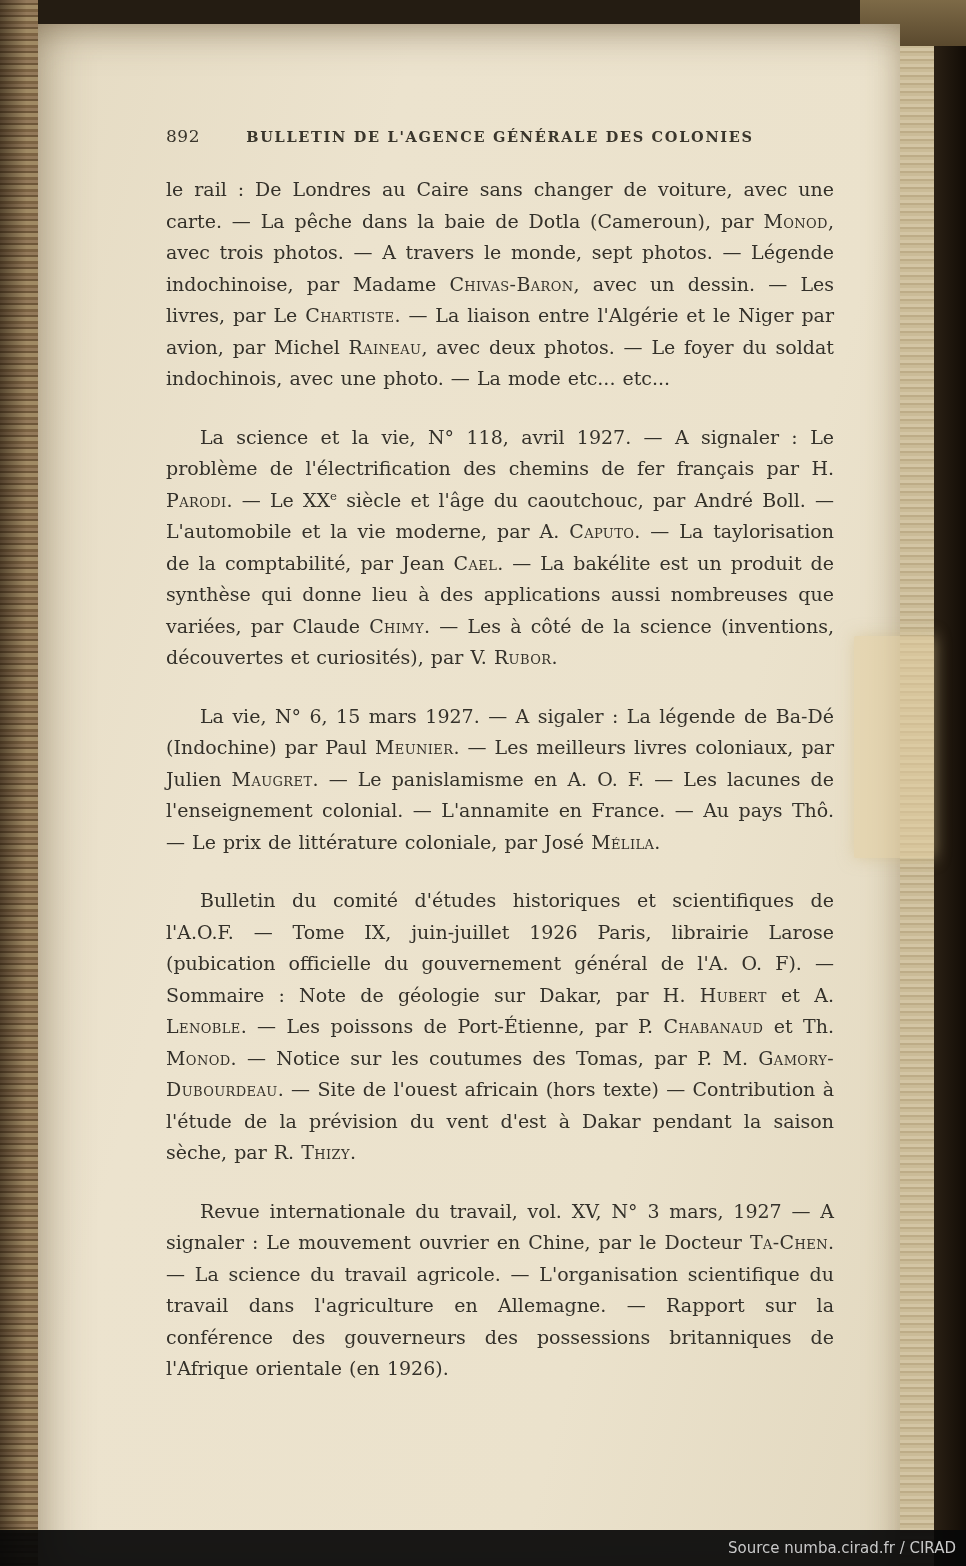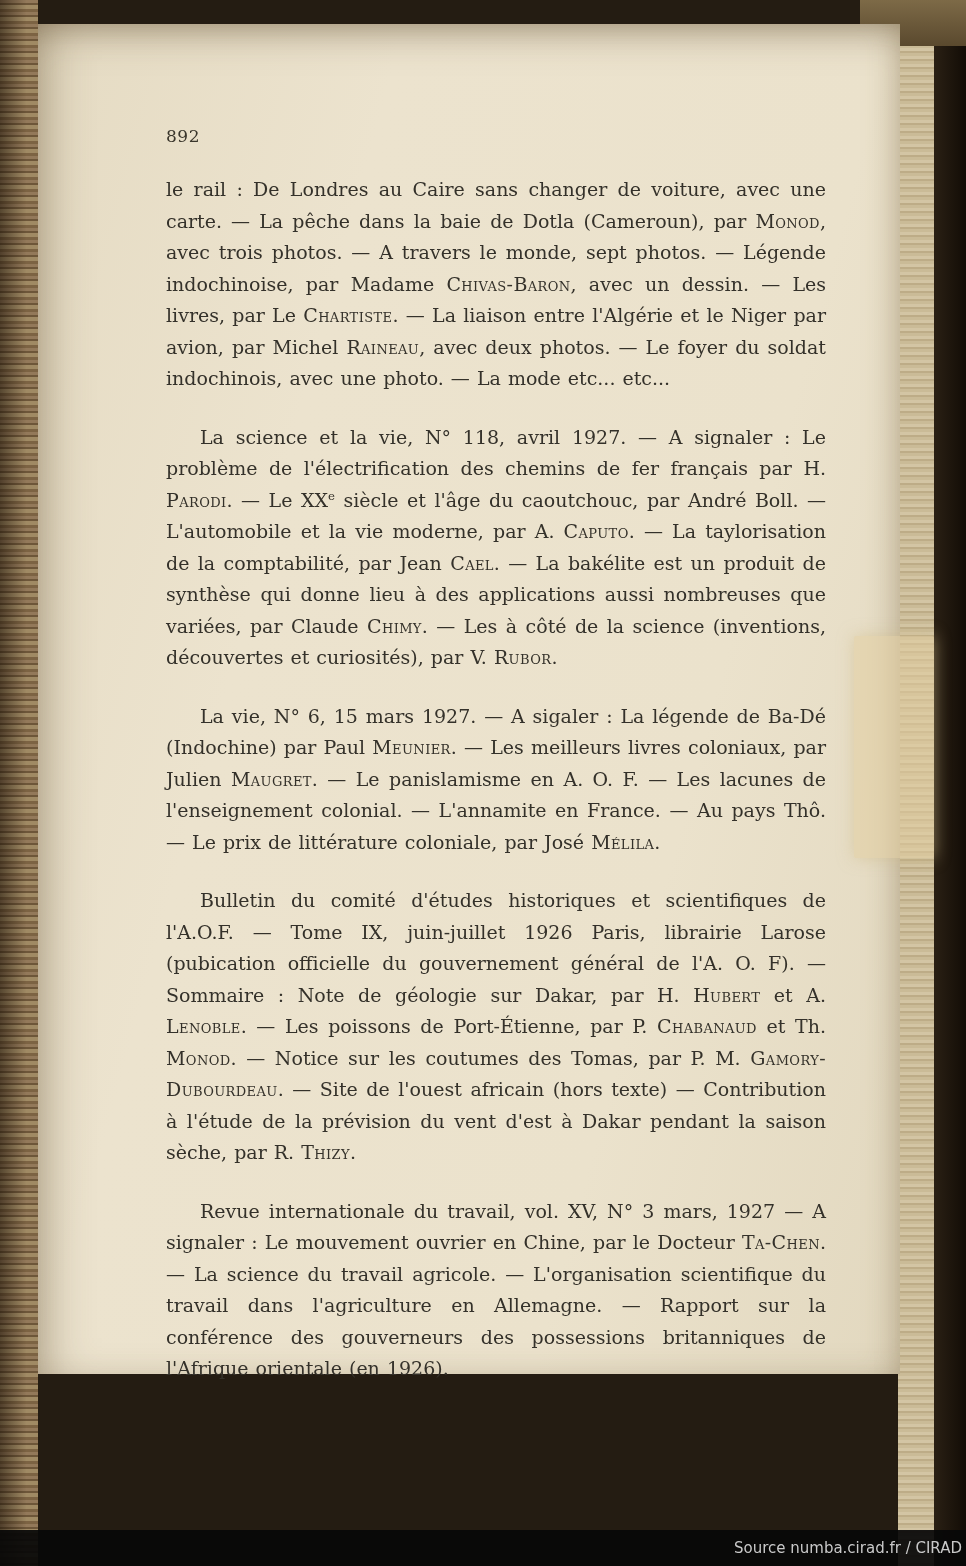--- a/index.html
+++ b/index.html
@@ -15,67 +15,68 @@
   .page-edges{position:absolute;left:898px;top:0;width:38px;height:100%;
     background:repeating-linear-gradient(to bottom,#d3c5a4 0 3px,#bdac87 3px 5px,#cabb97 5px 8px);}
   
   .right-dark{position:absolute;right:0;top:0;width:32px;height:100%;
     background:linear-gradient(to right,#2a2014,#120c06);}
   
   .board{position:absolute;right:0;top:0;width:106px;height:46px;
     background:linear-gradient(to bottom,#7d6a47,#5a492e);border-radius:0 0 0 8px;}
 
   
-  .page{position:absolute;left:38px;top:24px;width:862px;height:1350px;
+  .page{position:absolute;left:38px;top:24px;width:862px;height:1542px;
     background:linear-gradient(105deg,#e5dbc3,#ece3ce 30%,#ebe2cc 70%,#e2d8bf);
     box-shadow:inset 28px 0 50px -24px rgba(95,75,45,.45),
                inset -20px 0 34px -18px rgba(120,100,60,.38),
                inset 0 26px 44px -26px rgba(90,70,40,.55);}
 
   
   .tape{position:absolute;left:854px;top:636px;width:80px;height:222px;
     background:rgba(226,206,160,.55);box-shadow:0 0 16px rgba(205,185,135,.55);border-radius:2px;}
 
   
   .head{position:absolute;left:128px;top:102px;width:668px;height:24px;color:#3a362c;}
   .pagenum{position:absolute;left:0;top:0;font-size:17px;letter-spacing:.5px;}
   .running-title{position:absolute;left:0;right:0;top:2px;text-align:center;
     font-size:14.5px;font-weight:600;letter-spacing:1.7px;white-space:nowrap;}
 
   
   .content{position:absolute;left:128px;top:150px;width:668px;
     color:#34312a;font-size:19px;line-height:31.5px;text-align:justify;word-spacing:1px;}
-  .para{margin:0 8px 27px 0;}
+  .para{margin:0 0 27px 0;}
   .para.ind{text-indent:34px;}
   .seg{}
   .sc{font-variant:small-caps;letter-spacing:.4px;}
   .b{font-weight:normal;}
   .sup{vertical-align:super;font-size:.62em;line-height:0;}
 
   
   .footer-bar{position:absolute;left:0;bottom:0;width:100%;height:36px;
-    background:rgba(8,8,8,.93);box-sizing:border-box;padding-right:4px;
+    background:rgba(8,8,8,.93);box-sizing:border-box;padding-right:10px;
     display:flex;align-items:center;justify-content:flex-end;
     font-family:"DejaVu Sans",sans-serif;font-size:15px;color:#c9c9c9;}
 </style>
 </head>
 <body>
 
 <div class="scan">
 
   <div class="binding"></div>
   <div class="binding-shade"></div>
 
   <div class="page-edges"></div>
   <div class="right-dark"></div>
   <div class="board"></div>
 
   <div class="page">
     <div class="head">
       <span class="pagenum">892</span>
+      <span class="running-title">BULLETIN DE L'AGENCE GÉNÉRALE DES COLONIES</span>
     </div>
     <div class="content" id="paragraphs">
         <p class="para"><span class="seg">le rail : De Londres au Caire sans changer de voiture, avec une carte. — La pêche dans la baie de Dotla (Cameroun), par </span><span class="seg sc">Monod</span><span class="seg">, avec trois photos. — A travers le monde, sept photos. — Légende indochinoise, par Madame </span><span class="seg sc">Chivas-Baron</span><span class="seg">, avec un dessin. — Les livres, par Le </span><span class="seg sc">Chartiste</span><span class="seg">. — La liaison entre l'Algérie et le Niger par avion, par Michel </span><span class="seg sc">Raineau</span><span class="seg">, avec deux photos. — Le foyer du soldat indochinois, avec une photo. — La mode etc... etc...</span></p>
         <p class="para ind"><span class="seg b">La science et la vie</span><span class="seg">, N° 118, avril 1927. — A signaler : Le problème de l'électrification des chemins de fer français par H. </span><span class="seg sc">Parodi</span><span class="seg">. — Le XX</span><span class="seg sup">e</span><span class="seg"> siècle et l'âge du caoutchouc, par André Boll. — L'automobile et la vie moderne, par A. </span><span class="seg sc">Caputo</span><span class="seg">. — La taylorisation de la comptabilité, par Jean </span><span class="seg sc">Cael</span><span class="seg">. — La bakélite est un produit de synthèse qui donne lieu à des applications aussi nombreuses que variées, par Claude </span><span class="seg sc">Chimy</span><span class="seg">. — Les à côté de la science (inventions, découvertes et curiosités), par V. </span><span class="seg sc">Rubor</span><span class="seg">.</span></p>
         <p class="para ind"><span class="seg b">La vie</span><span class="seg">, N° 6, 15 mars 1927. — A sigaler : La légende de Ba-Dé (Indochine) par Paul </span><span class="seg sc">Meunier</span><span class="seg">. — Les meilleurs livres coloniaux, par Julien </span><span class="seg sc">Maugret</span><span class="seg">. — Le panislamisme en A. O. F. — Les lacunes de l'enseignement colonial. — L'annamite en France. — Au pays Thô. — Le prix de littérature coloniale, par José </span><span class="seg sc">Mélila</span><span class="seg">.</span></p>
         <p class="para ind"><span class="seg b">Bulletin du comité d'études historiques et scientifiques de l'A.O.F.</span><span class="seg"> — Tome IX, juin-juillet 1926 Paris, librairie Larose (pubication officielle du gouvernement général de l'A. O. F). — Sommaire : Note de géologie sur Dakar, par H. </span><span class="seg sc">Hubert</span><span class="seg"> et A. </span><span class="seg sc">Lenoble</span><span class="seg">. — Les poissons de Port-Étienne, par P. </span><span class="seg sc">Chabanaud</span><span class="seg"> et Th. </span><span class="seg sc">Monod</span><span class="seg">. — Notice sur les coutumes des Tomas, par </span><span class="seg b">P. M. </span><span class="seg sc">Gamory-Dubourdeau</span><span class="seg">. — Site de l'ouest africain (hors texte) — Contribution à l'étude de la prévision du vent d'est à Dakar pendant la saison sèche, par R. </span><span class="seg sc">Thizy</span><span class="seg">.</span></p>
         <p class="para ind"><span class="seg b">Revue internationale du travail</span><span class="seg">, vol. XV, N° 3 mars, 1927 — A signaler : Le mouvement ouvrier en Chine, par le Docteur </span><span class="seg sc">Ta-Chen</span><span class="seg">. — La science du travail agricole. — L'organisation scientifique du travail dans l'agriculture en Allemagne. — Rapport sur la conférence des gouverneurs des possessions britanniques de l'Afrique orientale (en 1926).</span></p>
       </div>
   </div>
 

